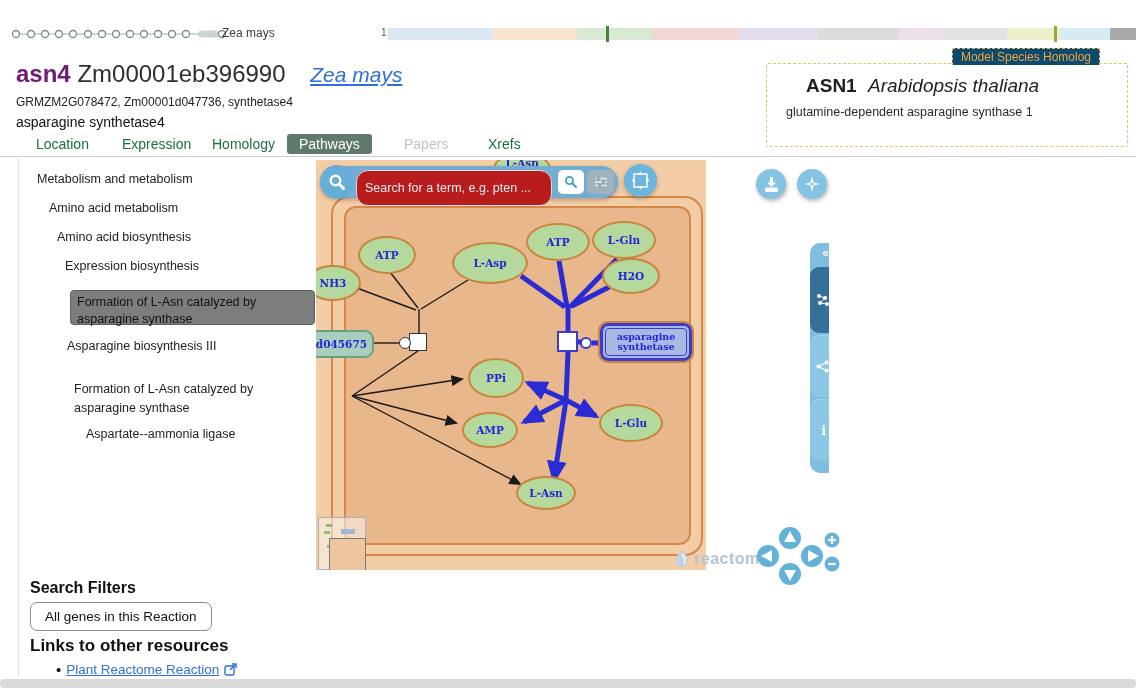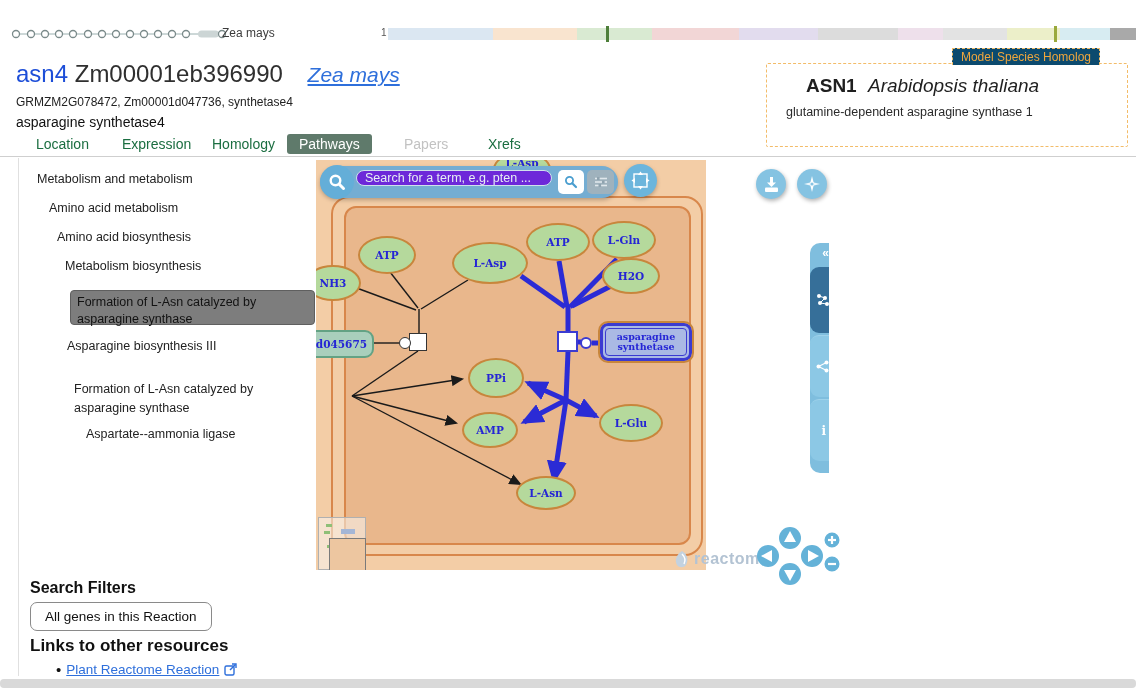--- a/index.html
+++ b/index.html
@@ -11,21 +11,21 @@
   #gene-chain { position:absolute; left:6px; top:26px; height:16px; width:230px; }
   #gene-chain svg { display:block; }
   #chain-species { position:absolute; left:222px; top:26px; font-size:12px; color:#3c3c3c; }
   #chrom-pos { position:absolute; left:381px; top:27px; font-size:10px; color:#555; }
   #chrom-strip { position:absolute; left:388px; top:28px; height:12px; width:748px; display:flex; }
   #chrom-strip .seg { height:100%; }
   .chrom-marker { position:absolute; top:26px; width:3px; height:16px; }
 
   
   #gene-title { position:absolute; left:16px; top:60px; font-size:24px; }
-  #gene-symbol { color:#1d4ed8; font-weight:normal; }
+  #gene-symbol { color:#701a75; font-weight:bold; }
   #gene-id { color:#2f2f2f; }
   #species-link { color:#2e6fdb; font-style:italic; text-decoration:underline; font-size:21px; margin-left:18px; cursor:pointer; }
   #gene-synonyms { position:absolute; left:16px; top:95px; font-size:12px; color:#222; }
   #gene-desc { position:absolute; left:16px; top:114px; font-size:14px; color:#111; }
 
   
   #homolog-box { position:absolute; left:766px; top:63px; width:362px; height:84px; border:1px dashed #f3bc69; background:#fff; border-radius:2px; }
   #homolog-tag { position:absolute; left:952px; top:48px; width:148px; height:17px; border:1px dashed #f3bc69; border-bottom:none; background:#0c4a6e; color:#f0a63c; font-size:12px; text-align:center; line-height:16px; }
   #homolog-title { position:absolute; left:786px; top:75px; font-size:19px; color:#1f1f1f; }
   #homolog-symbol { font-weight:bold;margin-left:20px; }
@@ -58,21 +58,21 @@
   .rxn-square { position:absolute; background:#fff; }
   #rxn1 { left:93px; top:173px; width:18px; height:18px; border:1.5px solid #333; }
   #rxn2 { left:241px; top:171px; width:21px; height:21px; border:2.5px solid #3b3bd1; }
   .rxn-circle { position:absolute; width:12px; height:12px; border-radius:50%; background:#fff; }
   #cat1 { left:83px; top:177px; border:1.5px solid #333; }
   #cat2 { left:264px; top:177px; border:2px solid #3b3bd1; }
 
   
   #dsearch { position:absolute; left:4px; top:6px; width:298px; height:32px; background:#74add2; border-radius:16px; box-shadow:0 2px 4px rgba(0,0,0,0.25); }
   #dsearch-mag { position:absolute; left:0px; top:-1px; width:34px; height:34px; border-radius:50%; background:#64aed8; display:flex; align-items:center; justify-content:center; }
-  #dsearch-input { position:absolute; left:36px; top:4px; width:196px; height:16px; border-radius:12px; background:#6d28d9; border:1.5px solid #cfe0ec; color:#fff; font-size:12.5px; padding:0 8px; outline:none; }
+  #dsearch-input { position:absolute; left:36px; top:4px; width:196px; height:36px; border-radius:12px; background:#b91c1c; border:1.5px solid #cfe0ec; color:#fff; font-size:12.5px; padding:0 8px; outline:none; }
   #dsearch-input::placeholder { color:#e6eef4; }
   #dsearch-go { position:absolute; left:238px; top:4px; width:26px; height:24px; border-radius:5px; background:#fff; border:none; display:flex; align-items:center; justify-content:center; cursor:pointer; }
   #dsearch-opts { position:absolute; left:267px; top:4px; width:27px; height:24px; border-radius:5px; background:#9fb2bd; border:none; display:flex; align-items:center; justify-content:center; cursor:pointer; }
   #dexpand { position:absolute; left:308px; top:4px; width:33px; height:33px; border-radius:50%; background:#6cb5dc; border:none; box-shadow:0 2px 4px rgba(0,0,0,0.25); display:flex; align-items:center; justify-content:center; cursor:pointer; }
 
   
   #minimap { position:absolute; left:2px; top:357px; width:48px; height:53px; background:rgba(248,246,242,0.55); border:1px solid #b0b0b0; }
   #minimap-view { position:absolute; left:10px; top:20px; width:37px; height:38px; border:1.5px solid #7a7a7a; background:#edc6a0; }
 
   
@@ -168,21 +168,21 @@
     <span class="tab" style="left:212px">Homology</span>
     <span class="tab active" style="left:287px">Pathways</span>
     <span class="tab disabled" style="left:404px">Papers</span>
     <span class="tab" style="left:488px">Xrefs</span>
   </div>
   <div id="left-rule"></div>
 
   <div class="tree-item" style="left:37px; top:172px">Metabolism and metabolism</div>
   <div class="tree-item" style="left:49px; top:201px">Amino acid metabolism</div>
   <div class="tree-item" style="left:57px; top:230px">Amino acid biosynthesis</div>
-  <div class="tree-item" style="left:65px; top:259px">Metabolism biosynthesis</div>
+  <div class="tree-item" style="left:65px; top:259px">Expression biosynthesis</div>
   <div id="tree-highlight">Formation of L-Asn catalyzed by asparagine synthase</div>
   <div class="tree-item" style="left:67px; top:339px">Asparagine biosynthesis III</div>
   <div class="tree-item" style="left:74px; top:380px; width:238px; line-height:1.55">Formation of L-Asn catalyzed by asparagine synthase</div>
   <div class="tree-item" style="left:86px; top:427px">Aspartate--ammonia ligase</div>
 
   <div id="diagram">
     <div id="compartment-outer"></div>
     <div id="compartment-inner"></div>
 
     <svg id="edges" width="390" height="410">

